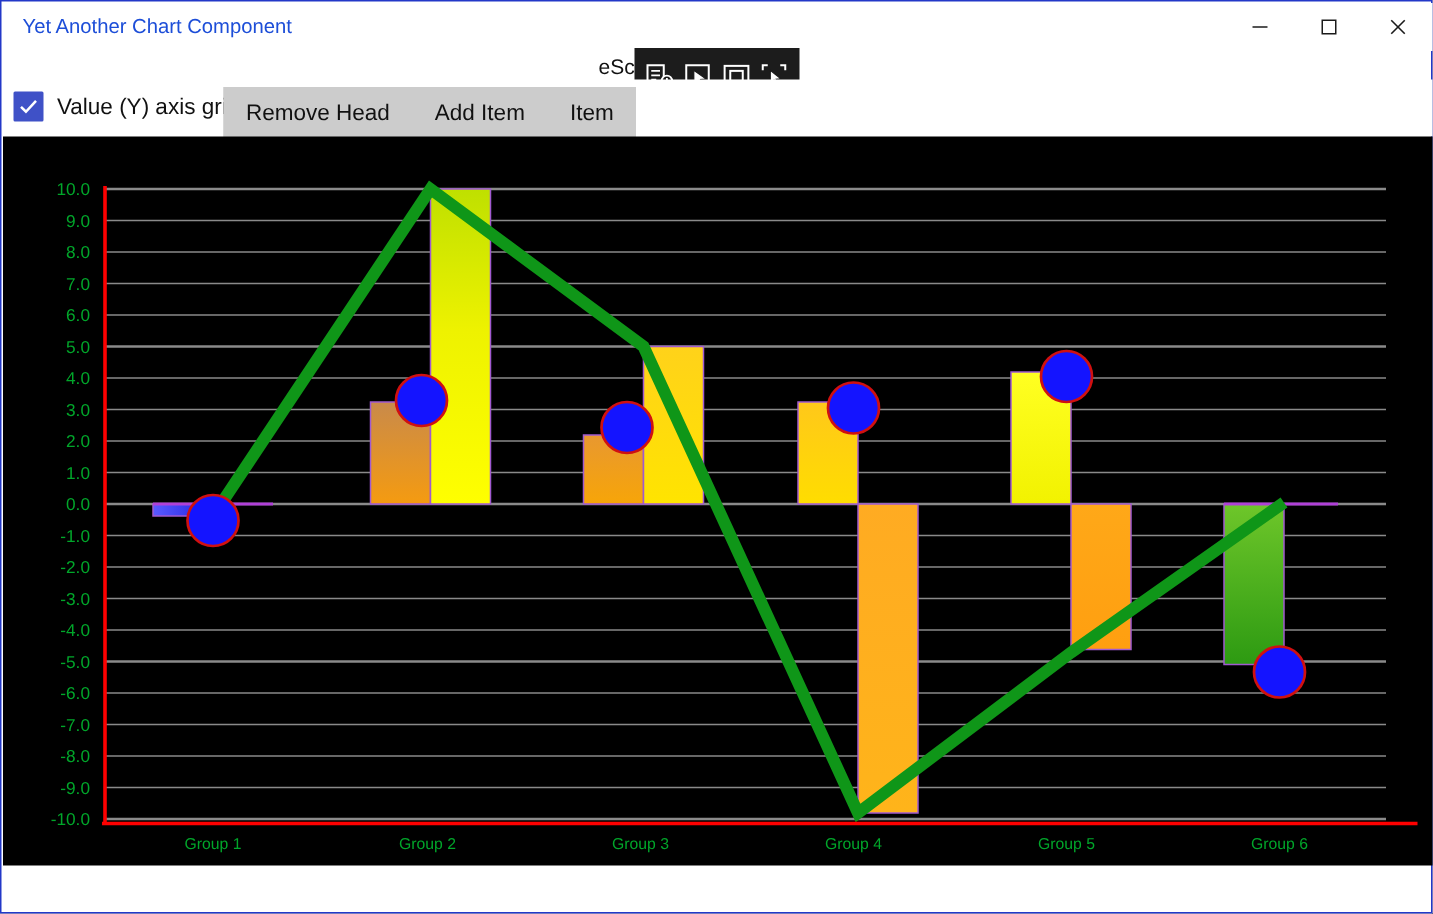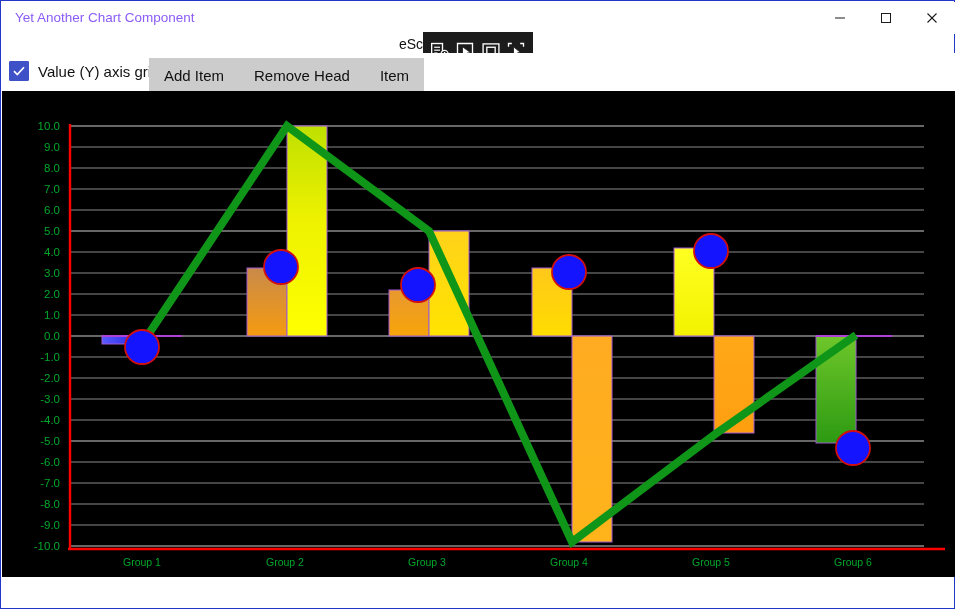--- a/index.html
+++ b/index.html
@@ -12,21 +12,21 @@
     position:absolute;left:0;top:0;width:955px;height:609px;
     border:1px solid #2338c8;box-sizing:border-box;background:#ffffff;
   }
   
   .titlebar{
     position:absolute;left:1px;top:1px;width:953px;height:32px;
     background:#ffffff;
   }
   .title-text{
     position:absolute;left:13px;top:8px;
-    font-size:13.5px;color:#8b5cf6;white-space:nowrap;
+    font-size:13.5px;color:#1d4ed8;white-space:nowrap;
   }
   .winbtns{position:absolute;right:0;top:0;height:32px;display:flex;}
   .winbtn{
     width:46px;height:32px;display:flex;align-items:center;justify-content:center;
     font-size:13px;color:#1b1b1b;background:transparent;
   }
   .winbtn svg{display:block;}
   
   .controls{
     position:absolute;left:1px;top:52px;width:953px;height:38px;background:#ffffff;
@@ -129,22 +129,22 @@
       <span class="chk-box">
         <svg width="14" height="14" viewBox="0 0 14 14">
           <path d="M2 7.2 L5.3 10.5 L12 3.2" fill="none" stroke="#ffffff" stroke-width="1.7"></path>
         </svg>
       </span>
       <span class="chk-label">Value (Y) axis grid</span>
     </label>
   </div>
 
   <div class="btn-group">
+    <button class="tbtn">Remove Head</button>
     <button class="tbtn">Add Item</button>
-    <button class="tbtn">Remove Head</button>
     <button class="tbtn">Item</button>
   </div>
 
   <div class="chart-area">
     <svg class="chart-svg" width="953" height="518" viewBox="0 0 953 518">
       <defs>
         <linearGradient id="g-blue" x1="0" y1="0" x2="1" y2="0">
           <stop offset="0%" stop-color="#5a5aff"></stop>
             <stop offset="100%" stop-color="#2020e0"></stop>
         </linearGradient>

